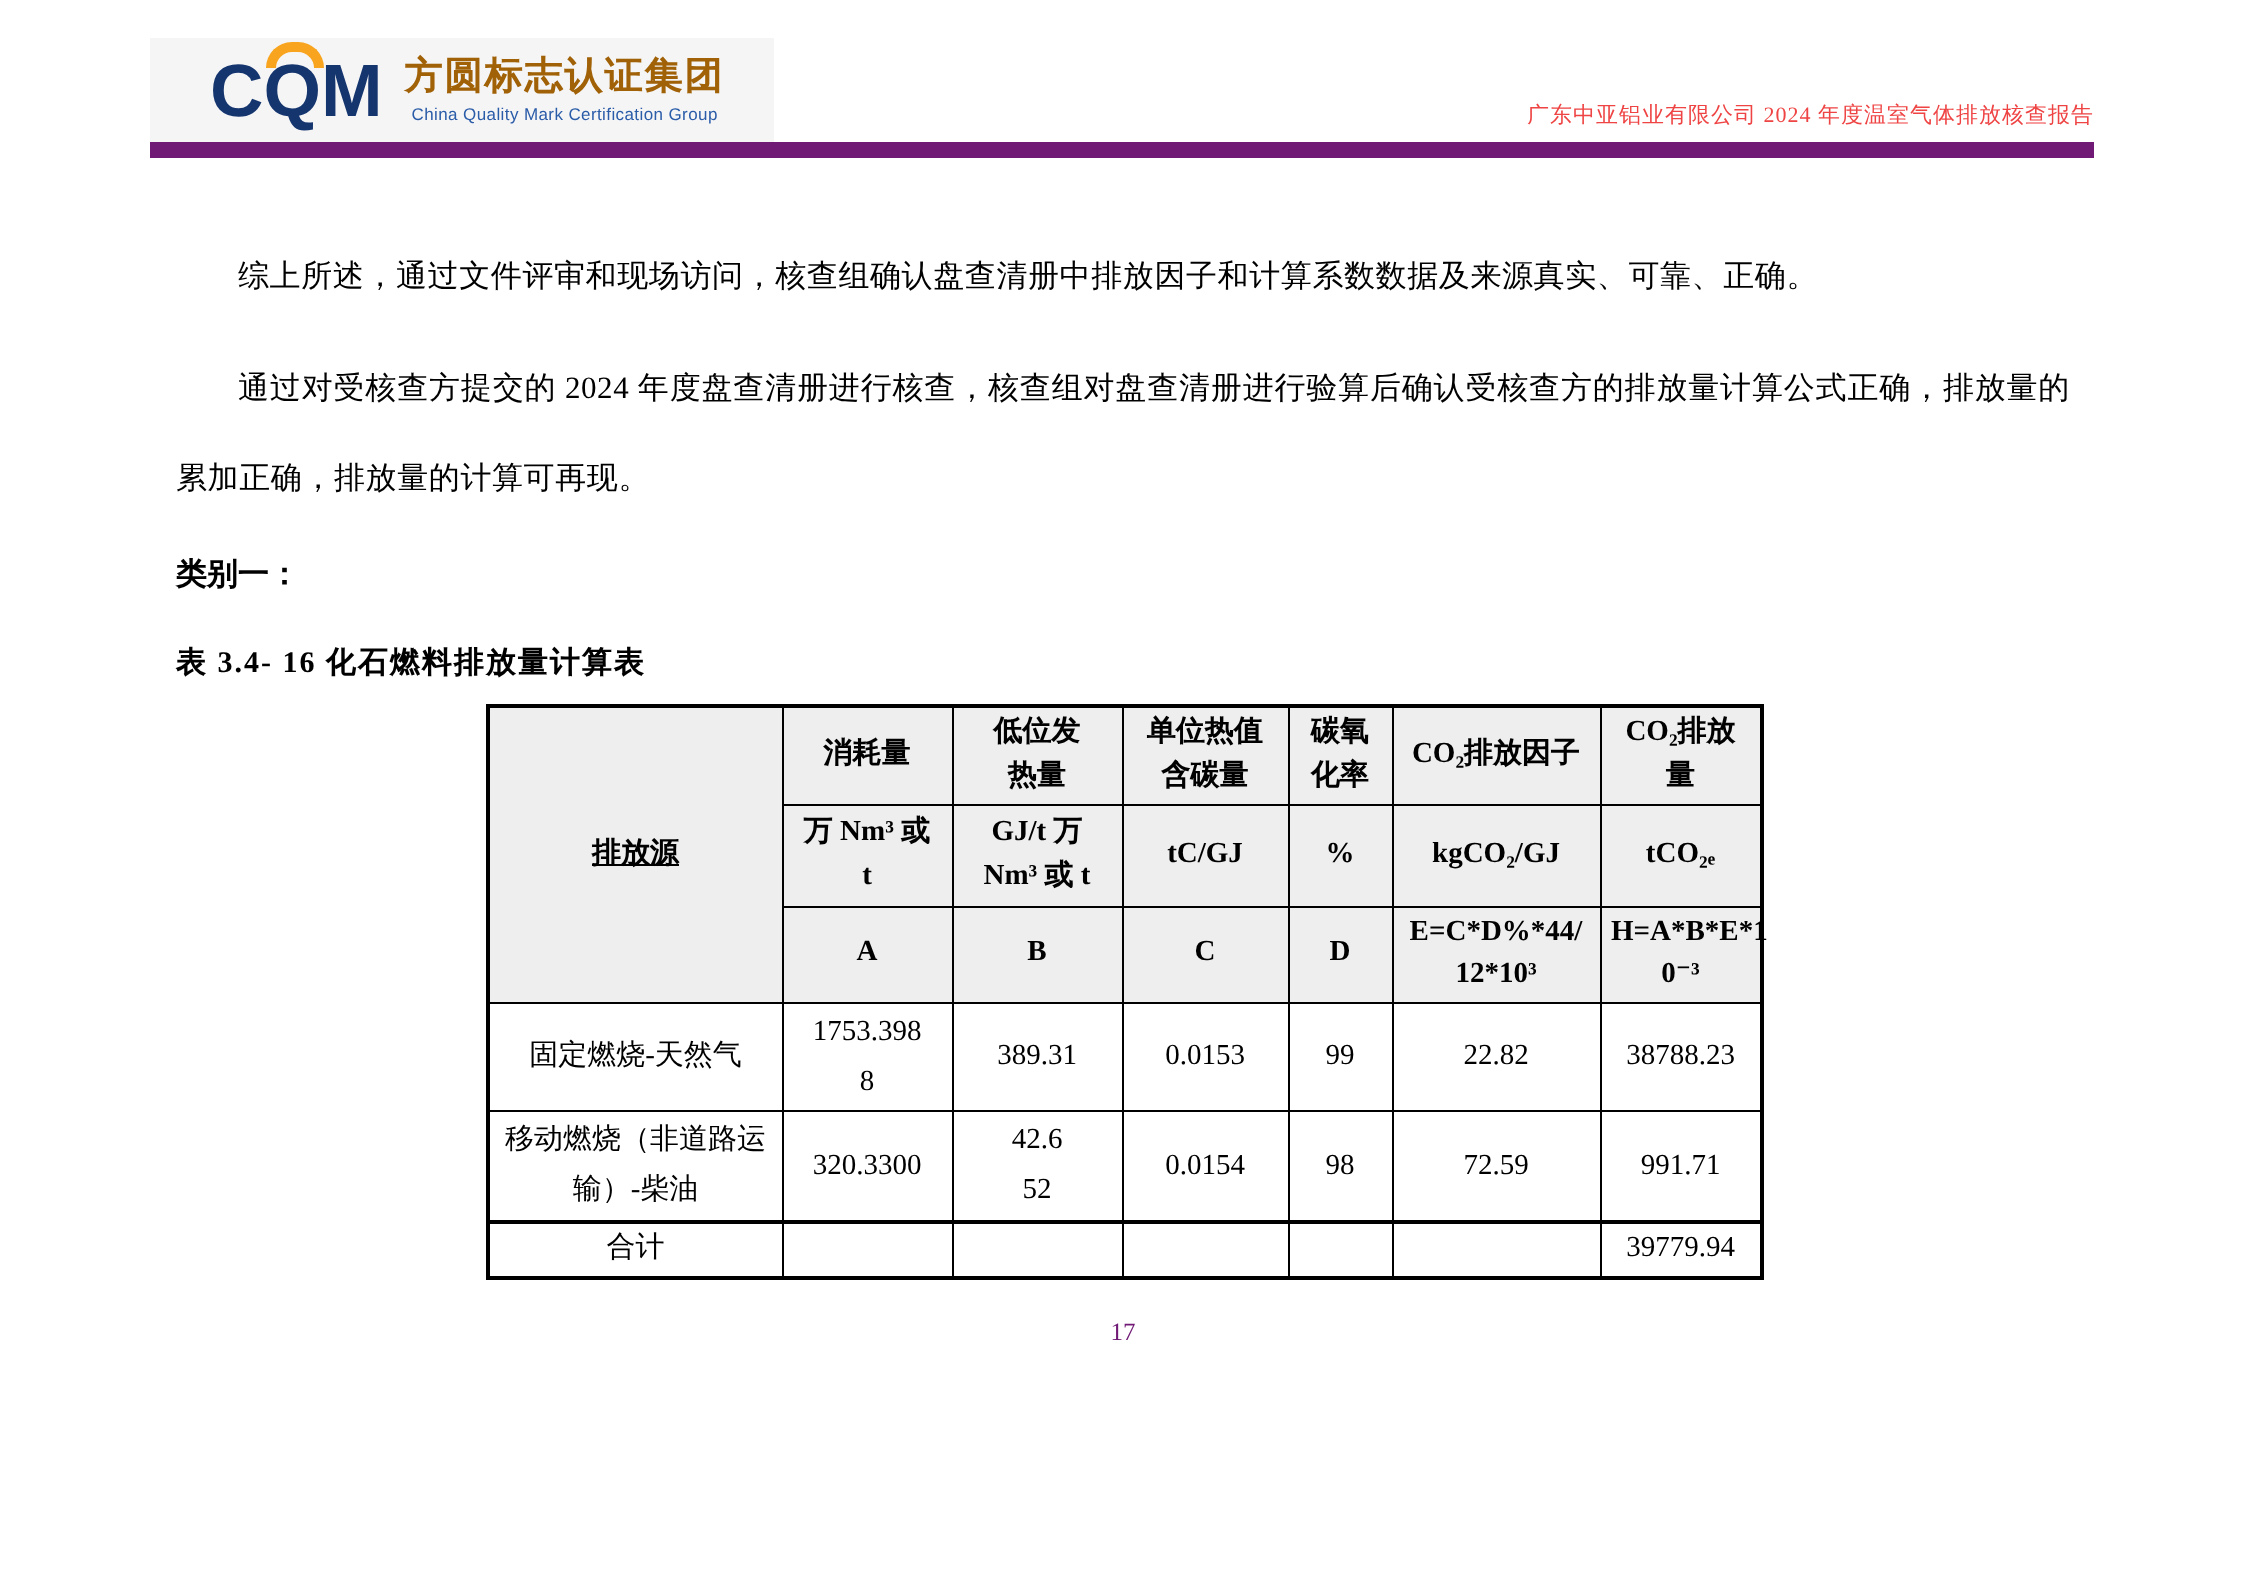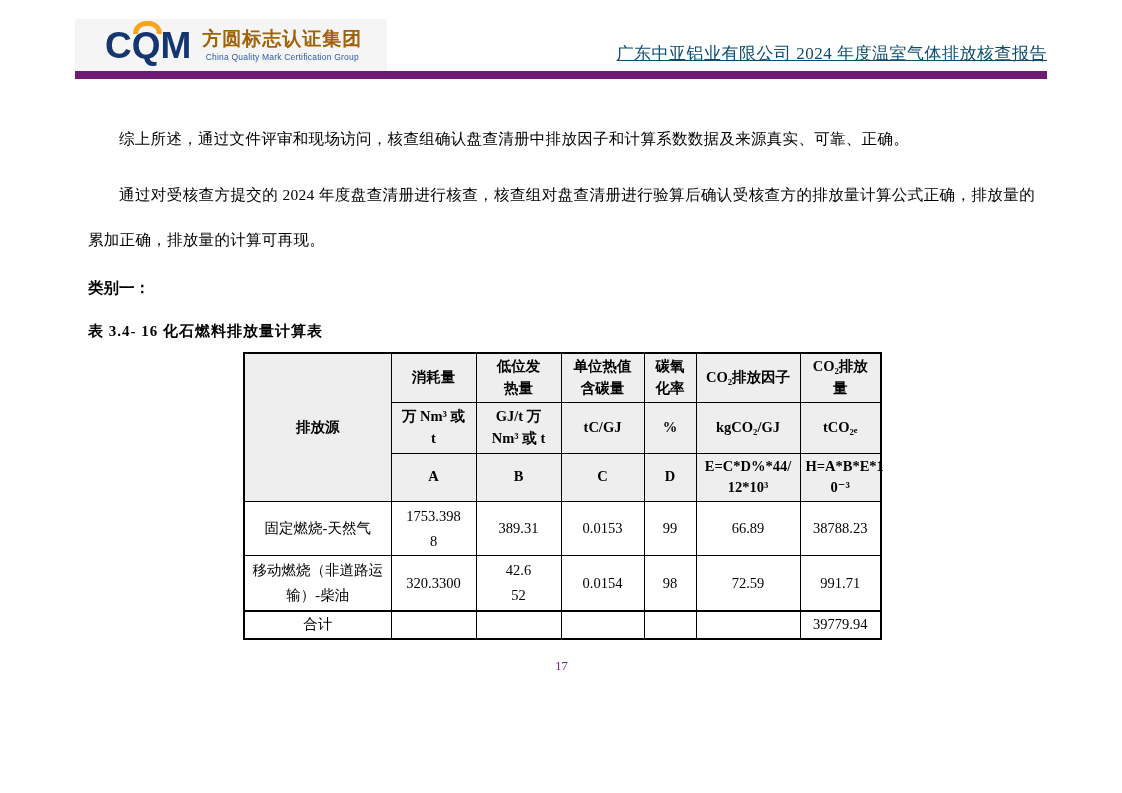--- a/index.html
+++ b/index.html
@@ -62,25 +62,24 @@
     line-height: 1.15;
   }
   .logo-en {
     font-size: 8.5px;
     color: #2b5ca8;
     letter-spacing: 0.2px;
     margin-top: 2px;
     text-align: center;
   }
   .doc-title {
-    font-size: 17px;
-    color: #0c4a6e;
+    font-size: 11px;
+    color: #ef4444;
     padding-bottom: 6px;
     letter-spacing: 0.5px;
-    text-decoration: underline;
   }
   
   .content {
     margin: 0 87px 0 88px;
     font-size: 15.5px;
   }
   .para { line-height: 24px; }
   .p-summary { margin-top: 48px; text-indent: 2em; letter-spacing: 0.3px; }
   .section-heading {
     margin-top: 24px;
@@ -115,21 +114,21 @@
   }
   table.emission-table td {
     border: 1px solid #000000;
     text-align: center;
     vertical-align: middle;
     padding: 2px 5px;
     white-space: pre-line;
     line-height: 1.7;
   }
   tr.hdr td { background: #eeeeee; font-weight: bold; line-height: 1.5; }
-  td.corner { background: #eeeeee; font-weight: bold; }
+  td.corner { background: #eeeeee; font-weight: bold; text-decoration: underline; }
   tr.row-h1 { height: 45px; }
   tr.row-h2 { height: 51px; }
   tr.row-h3 { height: 48px; }
   tr.row-d1 { height: 49px; }
   tr.row-d2 { height: 55px; }
   tr.row-total { height: 28px; }
   tr.row-total td { border-top: 2px solid #000000; line-height: 1.3; }
   td.source-cell { white-space: normal; padding: 2px 6px; }
   
   .footer {
@@ -213,21 +212,21 @@
           <td>H=A*B*E*1
 0⁻³</td>
         </tr>
         <tr class="row-d1">
           <td class="source-cell">固定燃烧-天然气</td>
           <td>1753.398
 8</td>
           <td>389.31</td>
           <td>0.0153</td>
           <td>99</td>
-          <td>66.89</td>
+          <td>22.82</td>
           <td>38788.23</td>
         </tr>
         <tr class="row-d2">
           <td class="source-cell">移动燃烧（非道路运输）-柴油</td>
           <td>320.3300</td>
           <td>42.6
 52</td>
           <td>0.0154</td>
           <td>98</td>
           <td>72.59</td>

